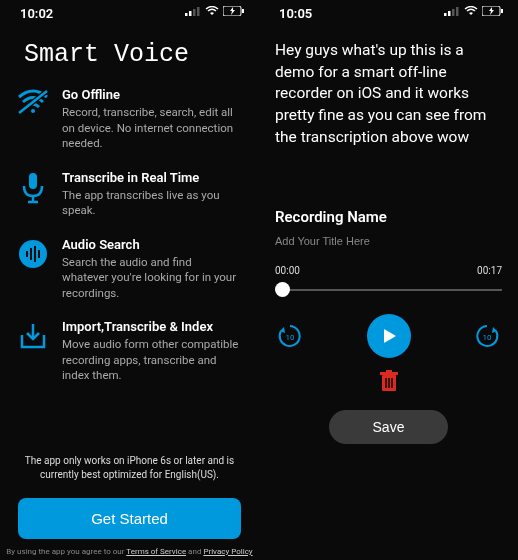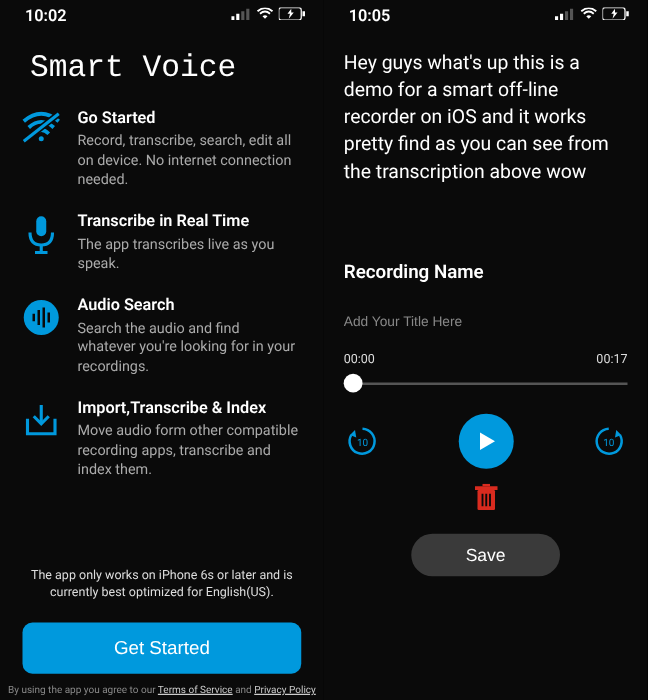--- a/index.html
+++ b/index.html
@@ -88,21 +88,21 @@
   .legal a { color: #ccc; text-decoration: underline; }
 
   
   .transcript {
     padding: 14px 18px 0 16px;
     font-size: 15.5px;
     line-height: 1.4;
     font-weight: 400;
   }
   .rec-section { padding: 0 16px; margin-top: 60px; }
-  .rec-label { font-size: 15px; font-weight: 600; margin-bottom: 20px; }
+  .rec-label { font-size: 15px; font-weight: 600; margin-bottom: 4px; }
   .rec-input {
     background: transparent;
     border: none;
     color: #fff;
     font-size: 11px;
     width: 100%;
     margin-bottom: 18px;
   }
   .rec-input::placeholder { color: #888; }
   .time-row {
@@ -200,21 +200,21 @@
         <svg width="32" height="26" viewBox="0 0 32 26">
             <path d="M2 8 Q16 -4 30 8" stroke="#0099dd" stroke-width="3" fill="none"></path>
             <path d="M6 13 Q16 4 26 13" stroke="#0099dd" stroke-width="3" fill="none"></path>
             <path d="M10 18 Q16 12 22 18" stroke="#0099dd" stroke-width="3" fill="none"></path>
             <circle cx="16" cy="22" r="2" fill="#0099dd"></circle>
             <line x1="2" y1="24" x2="30" y2="2" stroke="#0a0a0a" stroke-width="5"></line>
             <line x1="2" y1="24" x2="30" y2="2" stroke="#0099dd" stroke-width="2.5"></line>
           </svg>
       </div>
       <div class="feature-text">
-        <h3>Go Started</h3>
+        <h3>Go Offline</h3>
         <p>Record, transcribe, search, edit all on device. No internet connection needed.</p>
       </div>
     </div>
 
     <div class="feature-row">
       <div class="feature-icon">
         <svg width="26" height="32" viewBox="0 0 26 32">
             <rect x="9" y="1" width="8" height="16" rx="4" fill="#0099dd"></rect>
             <path d="M4 14 Q4 24 13 24 Q22 24 22 14" stroke="#0099dd" stroke-width="2.5" fill="none"></path>
             <line x1="13" y1="24" x2="13" y2="30" stroke="#0099dd" stroke-width="2.5"></line>
@@ -284,21 +284,21 @@
           <path d="M1 3 Q7 -2 13 3" stroke="#fff" stroke-width="1.5" fill="none"></path>
         </svg>
       <svg width="22" height="10" viewBox="0 0 22 10">
           <rect x="0" y="0" width="18" height="10" rx="2" stroke="#fff" fill="none"></rect>
           <rect x="19" y="3" width="2" height="4" fill="#fff"></rect>
           <path d="M10 1 L7 5 L9 5 L8 9 L12 4 L10 4 Z" fill="#fff"></path>
         </svg>
     </span>
   </div>
 
-  <div class="transcript">Hey guys what's up this is a demo for a smart off-line recorder on iOS and it works pretty find as you can see from the transcription above wow</div>
+  <div class="transcript">Hey guys what's up this is a demo for a smart off-line recorder on iOS and it works pretty fine as you can see from the transcription above wow</div>
 
   <div class="rec-section">
     <div class="rec-label">Recording Name</div>
     <input class="rec-input" placeholder="Add Your Title Here" style="">
 
     <div class="time-row">
       <span>00:00</span>
       <span>00:17</span>
     </div>
     <div class="slider-track">

